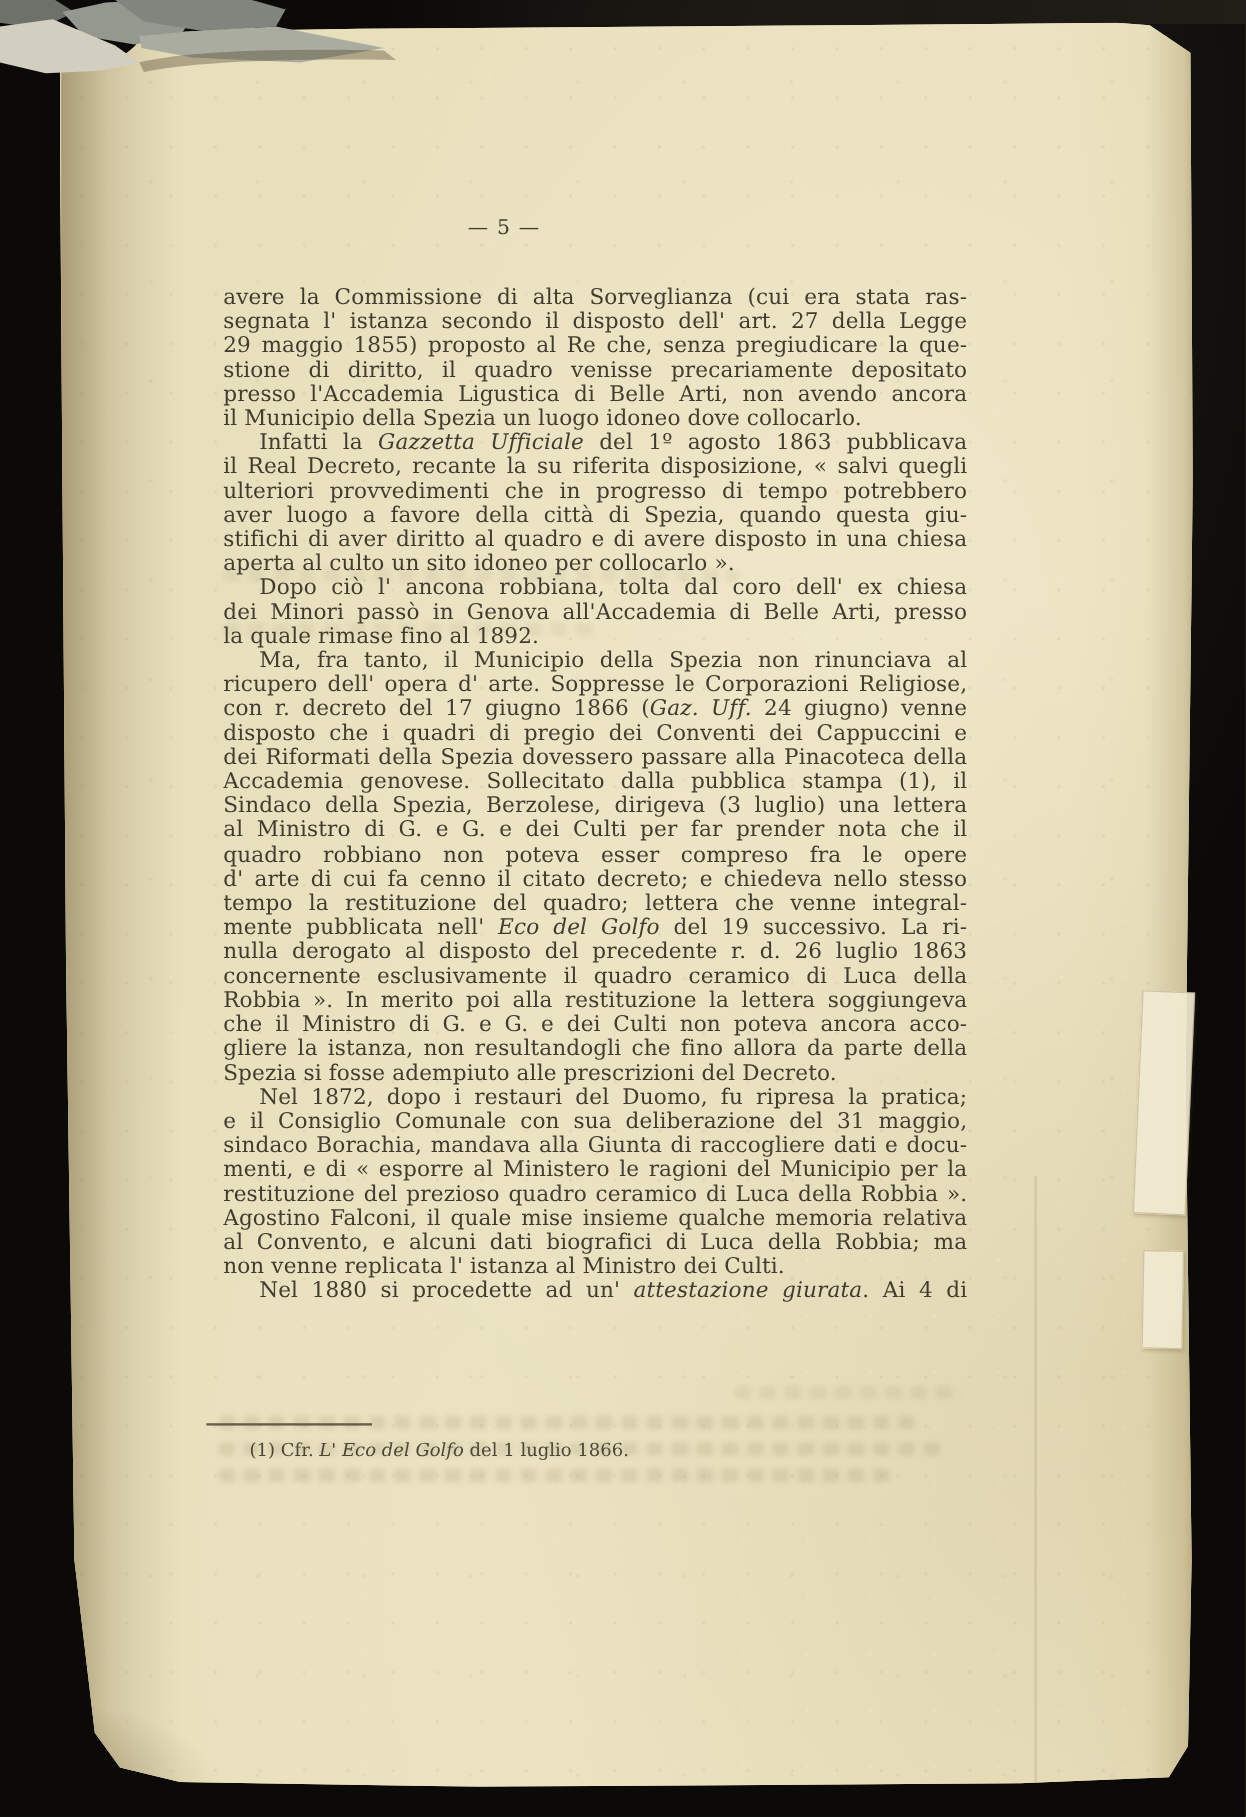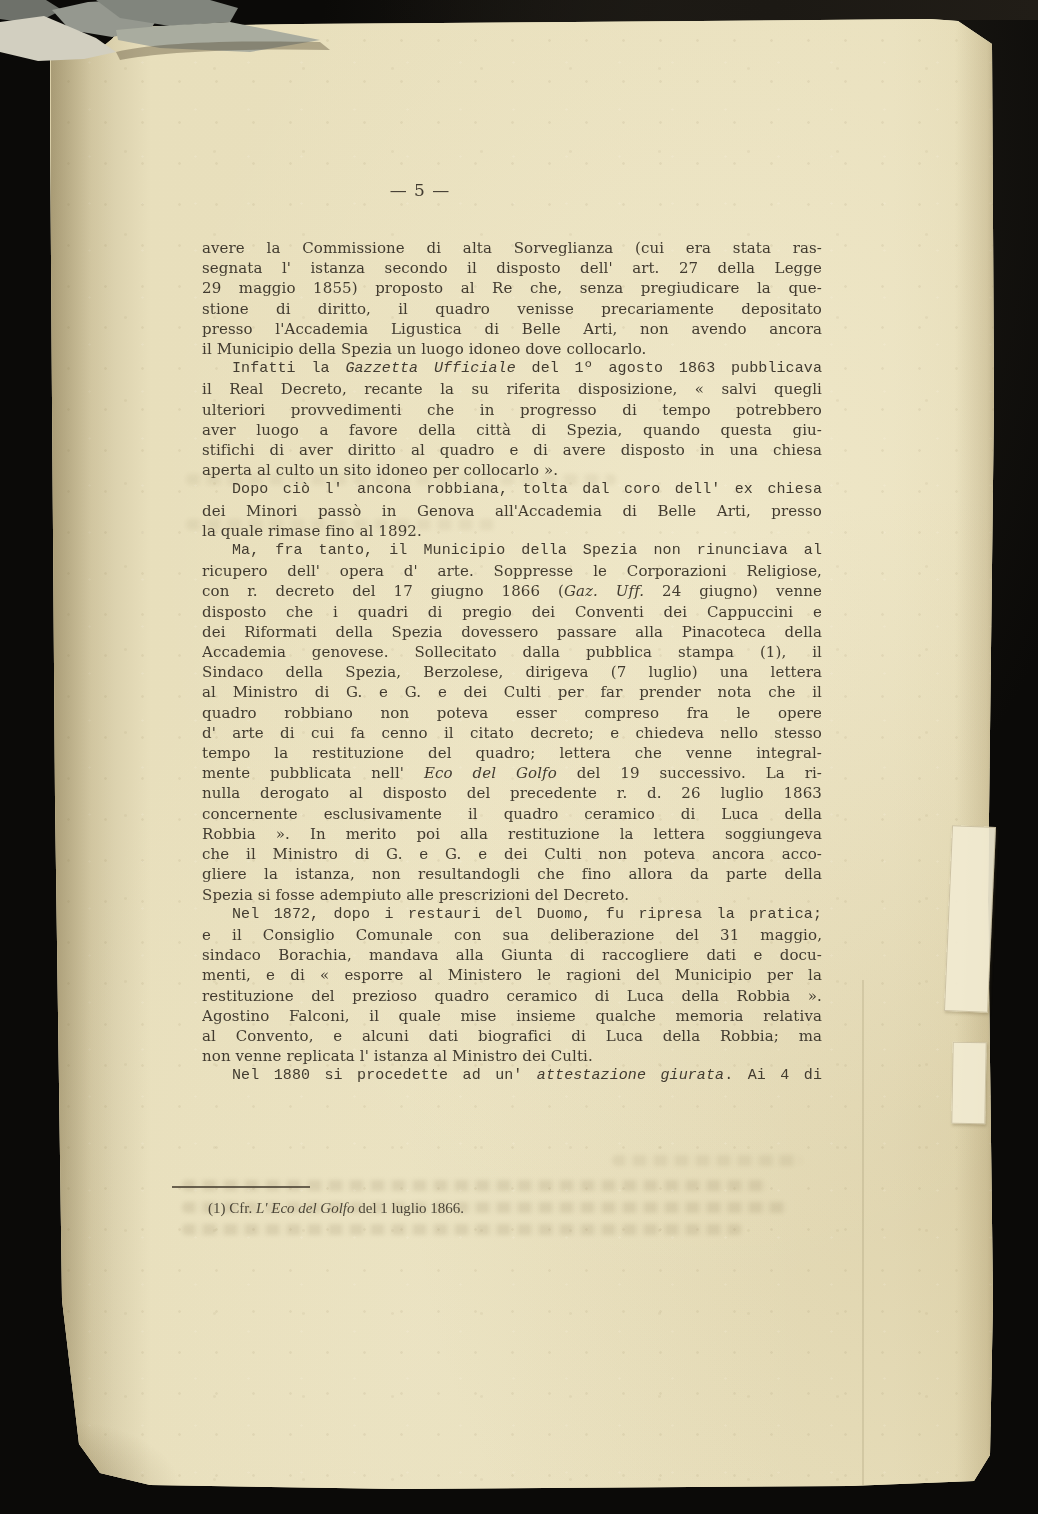--- a/index.html
+++ b/index.html
@@ -63,31 +63,31 @@
     background:repeating-linear-gradient(90deg,rgba(128,112,76,0.30) 0 13px,rgba(128,112,76,0.04) 13px 21px);}
   .g1{left:182px;top:1180px;width:585px;}
   .g2{left:182px;top:1202px;width:605px;}
   .g3{left:182px;top:1224px;width:560px;}
   .g4{left:186px;top:474px;width:430px;opacity:.28;}
   .g5{left:186px;top:519px;width:310px;opacity:.28;}
   .g6{left:612px;top:1155px;width:190px;opacity:.35;}
   
   .page-number{position:absolute;left:340px;top:180px;width:160px;text-align:center;
     font-size:17px;color:rgba(56,50,40,0.95);letter-spacing:1px;}
-  #text-block{position:absolute;left:202px;top:238px;width:620px;
-    font-size:15px;line-height:20.2px;color:rgba(58,52,42,0.96);
+  #text-block{position:absolute;left:186px;top:238px;width:620px;
+    font-size:18px;line-height:20.2px;color:rgba(58,52,42,0.96);
     letter-spacing:0.1px;}
   .tl{text-align:justify;text-align-last:justify;overflow:hidden;white-space:normal;}
   .tl.end{text-align-last:left;}
-  .tl.ind{text-indent:30px;font-family:Liberation Mono, monospace;}
+  .tl.ind{text-indent:30px;}
   .it{font-style:italic;}
   .footnote-rule{position:absolute;left:172px;top:1186px;width:138px;height:2px;
     background:rgba(72,64,50,0.8);}
   #footnote-text{position:absolute;left:208px;top:1199px;width:600px;
-    font-size:15px;line-height:19px;color:rgba(62,56,45,0.92);font-family:Liberation Serif, serif;}
+    font-size:15px;line-height:19px;color:rgba(62,56,45,0.92);}
   
   .top-wedge{position:absolute;left:380px;top:0;width:658px;height:20px;
     background:linear-gradient(90deg,transparent,#1c1914 60%,#211d17);}
 </style>
 </head>
 <body>
 
 <div class="scan">
 
   <div class="top-wedge"></div>
@@ -125,21 +125,21 @@
         <div class="tl end"><span>aperta al culto un sito idoneo per collocarlo ».</span></div>
         <div class="tl ind"><span>Dopo ciò l' ancona robbiana, tolta dal coro dell' ex chiesa</span></div>
         <div class="tl"><span>dei Minori passò in Genova all'Accademia di Belle Arti, presso</span></div>
         <div class="tl end"><span>la quale rimase fino al 1892.</span></div>
         <div class="tl ind"><span>Ma, fra tanto, il Municipio della Spezia non rinunciava al</span></div>
         <div class="tl"><span>ricupero dell' opera d' arte. Soppresse le Corporazioni Religiose,</span></div>
         <div class="tl"><span>con r. decreto del 17 giugno 1866 (</span><span class="it">Gaz. Uff.</span><span> 24 giugno) venne</span></div>
         <div class="tl"><span>disposto che i quadri di pregio dei Conventi dei Cappuccini e</span></div>
         <div class="tl"><span>dei Riformati della Spezia dovessero passare alla Pinacoteca della</span></div>
         <div class="tl"><span>Accademia genovese. Sollecitato dalla pubblica stampa (1), il</span></div>
-        <div class="tl"><span>Sindaco della Spezia, Berzolese, dirigeva (7 luglio) una lettera</span></div>
+        <div class="tl"><span>Sindaco della Spezia, Berzolese, dirigeva (3 luglio) una lettera</span></div>
         <div class="tl"><span>al Ministro di G. e G. e dei Culti per far prender nota che il</span></div>
         <div class="tl"><span>quadro robbiano non poteva esser compreso fra le opere</span></div>
         <div class="tl"><span>d' arte di cui fa cenno il citato decreto; e chiedeva nello stesso</span></div>
         <div class="tl"><span>tempo la restituzione del quadro; lettera che venne integral-</span></div>
         <div class="tl"><span>mente pubblicata nell' </span><span class="it">Eco del Golfo</span><span> del 19 successivo.  La ri-</span></div>
         <div class="tl"><span>nulla derogato al disposto del precedente r. d. 26 luglio 1863</span></div>
         <div class="tl"><span>concernente esclusivamente il quadro ceramico di Luca della</span></div>
         <div class="tl"><span>Robbia ». In merito poi alla restituzione la lettera soggiungeva</span></div>
         <div class="tl"><span>che il Ministro di G. e G. e dei Culti non poteva ancora acco-</span></div>
         <div class="tl"><span>gliere la istanza, non resultandogli che fino allora da parte della</span></div>

